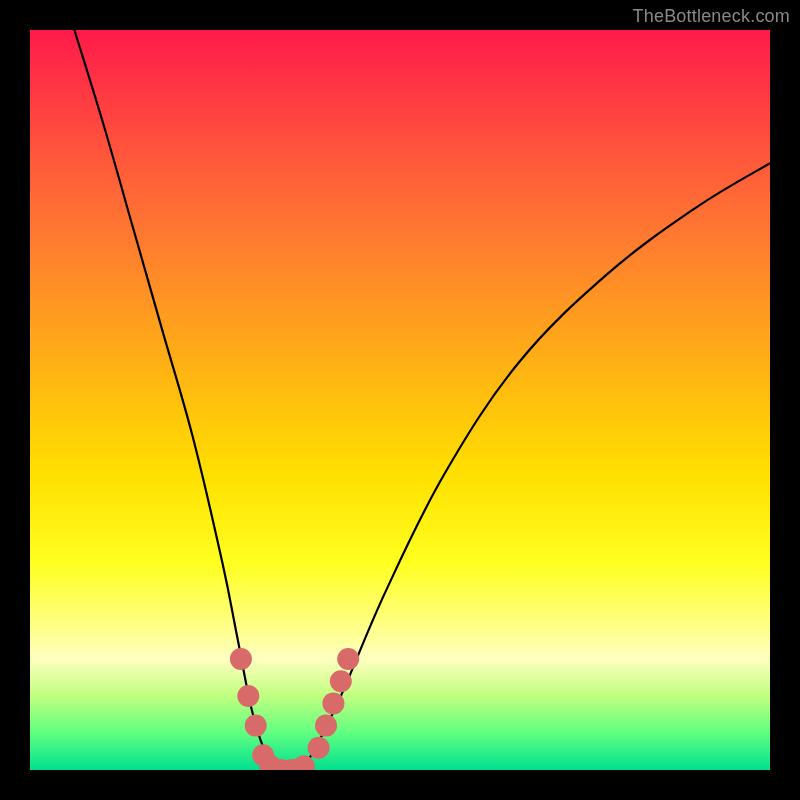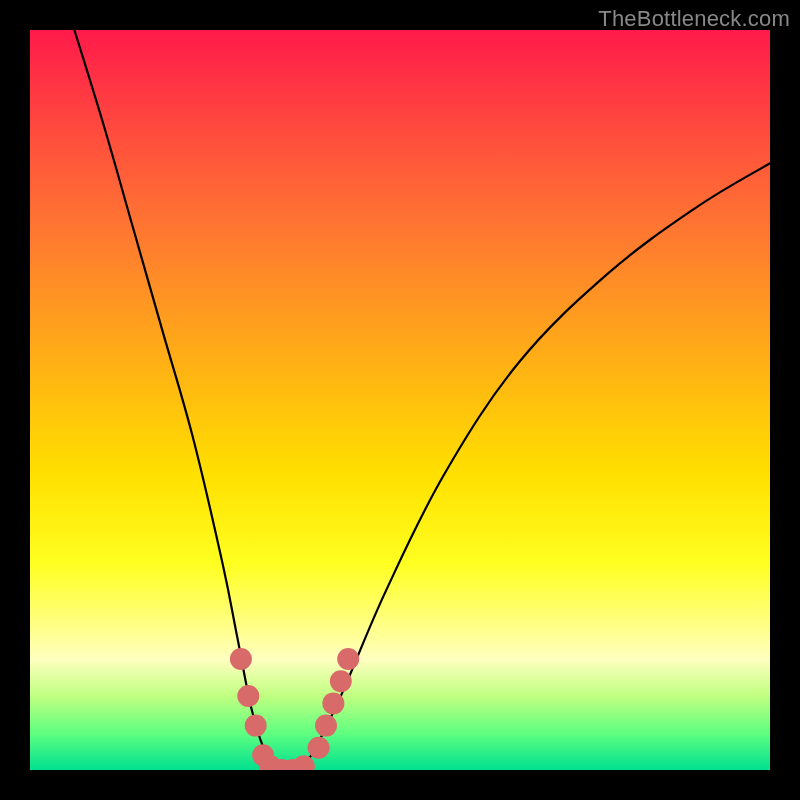--- a/index.html
+++ b/index.html
@@ -37,21 +37,21 @@
       #c0ff80 90%,
       #60ff80 95%,
       #00e090 100%
     );
   }
   .watermark {
     position: absolute;
     top: 6px;
     right: 10px;
     color: #888;
-    font-size: 22px;
+    font-size: 18px;
     font-weight: 500;
     z-index: 20;
     letter-spacing: 0.2px;
   }
   svg.curve {
     position: absolute;
     left: 0;
     top: 0;
     width: 740px;
     height: 740px;

